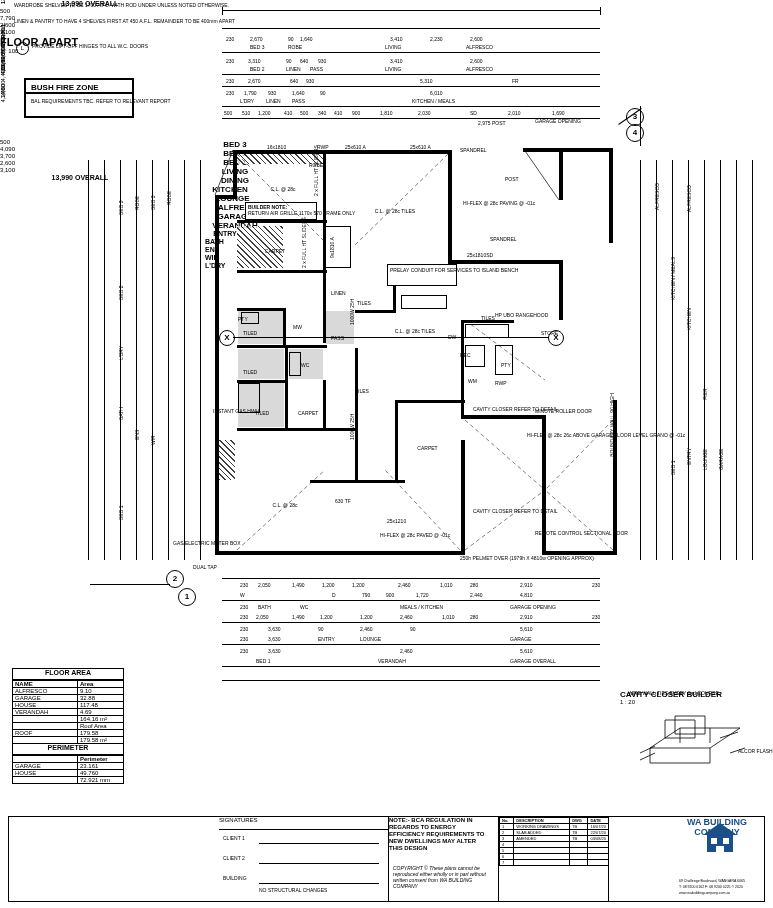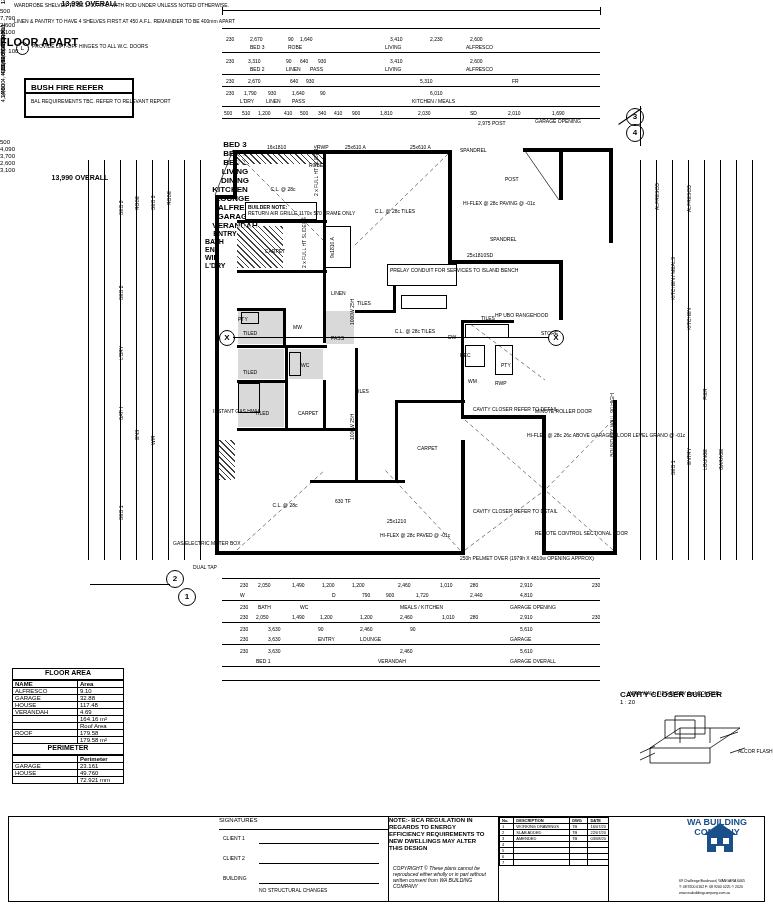--- a/index.html
+++ b/index.html
@@ -27,21 +27,21 @@
 </style>
 </head>
 <body>
 
 <div class="t" style="left:14px;top:2px;width:170px;">WARDROBE SHELVES TO BE 1700 A.F.L. WITH ROD UNDER UNLESS NOTED OTHERWISE.</div>
 <div class="t" style="left:14px;top:18px;width:150px;">LINEN &amp; PANTRY TO HAVE 4 SHELVES FIRST AT 450 A.F.L. REMAINDER TO BE 400mm APART</div>
 <div class="circ" style="left:16px;top:42px;width:11px;height:11px;font-size:6px;line-height:11px;">L</div>
 <div class="t" style="left:32px;top:43px;width:120px;">PROVIDE LIFT-OFF HINGES TO ALL W.C. DOORS</div>
 
 <div class="box" style="left:24px;top:78px;width:110px;height:16px;border-width:2px;">
-  <div class="t8" style="position:absolute;left:5px;top:3px;">BUSH FIRE REFER</div>
+  <div class="t8" style="position:absolute;left:5px;top:3px;">BUSH FIRE ZONE</div>
 </div>
 <div class="box" style="left:24px;top:94px;width:110px;height:24px;border-width:2px;border-top:none;">
   <div class="t" style="position:absolute;left:5px;top:4px;width:100px;">BAL REQUIREMENTS TBC. REFER TO RELEVANT REPORT</div>
 </div>
 
 <div class="t7 b ctr" style="left:310px;top:0px;width:180px;">13,990 OVERALL</div>
 <div class="dimline" style="left:222px;top:10px;width:378px;"></div>
 <div class="vline" style="left:222px;top:7px;height:8px;"></div>
 <div class="vline" style="left:600px;top:7px;height:8px;"></div>
 

